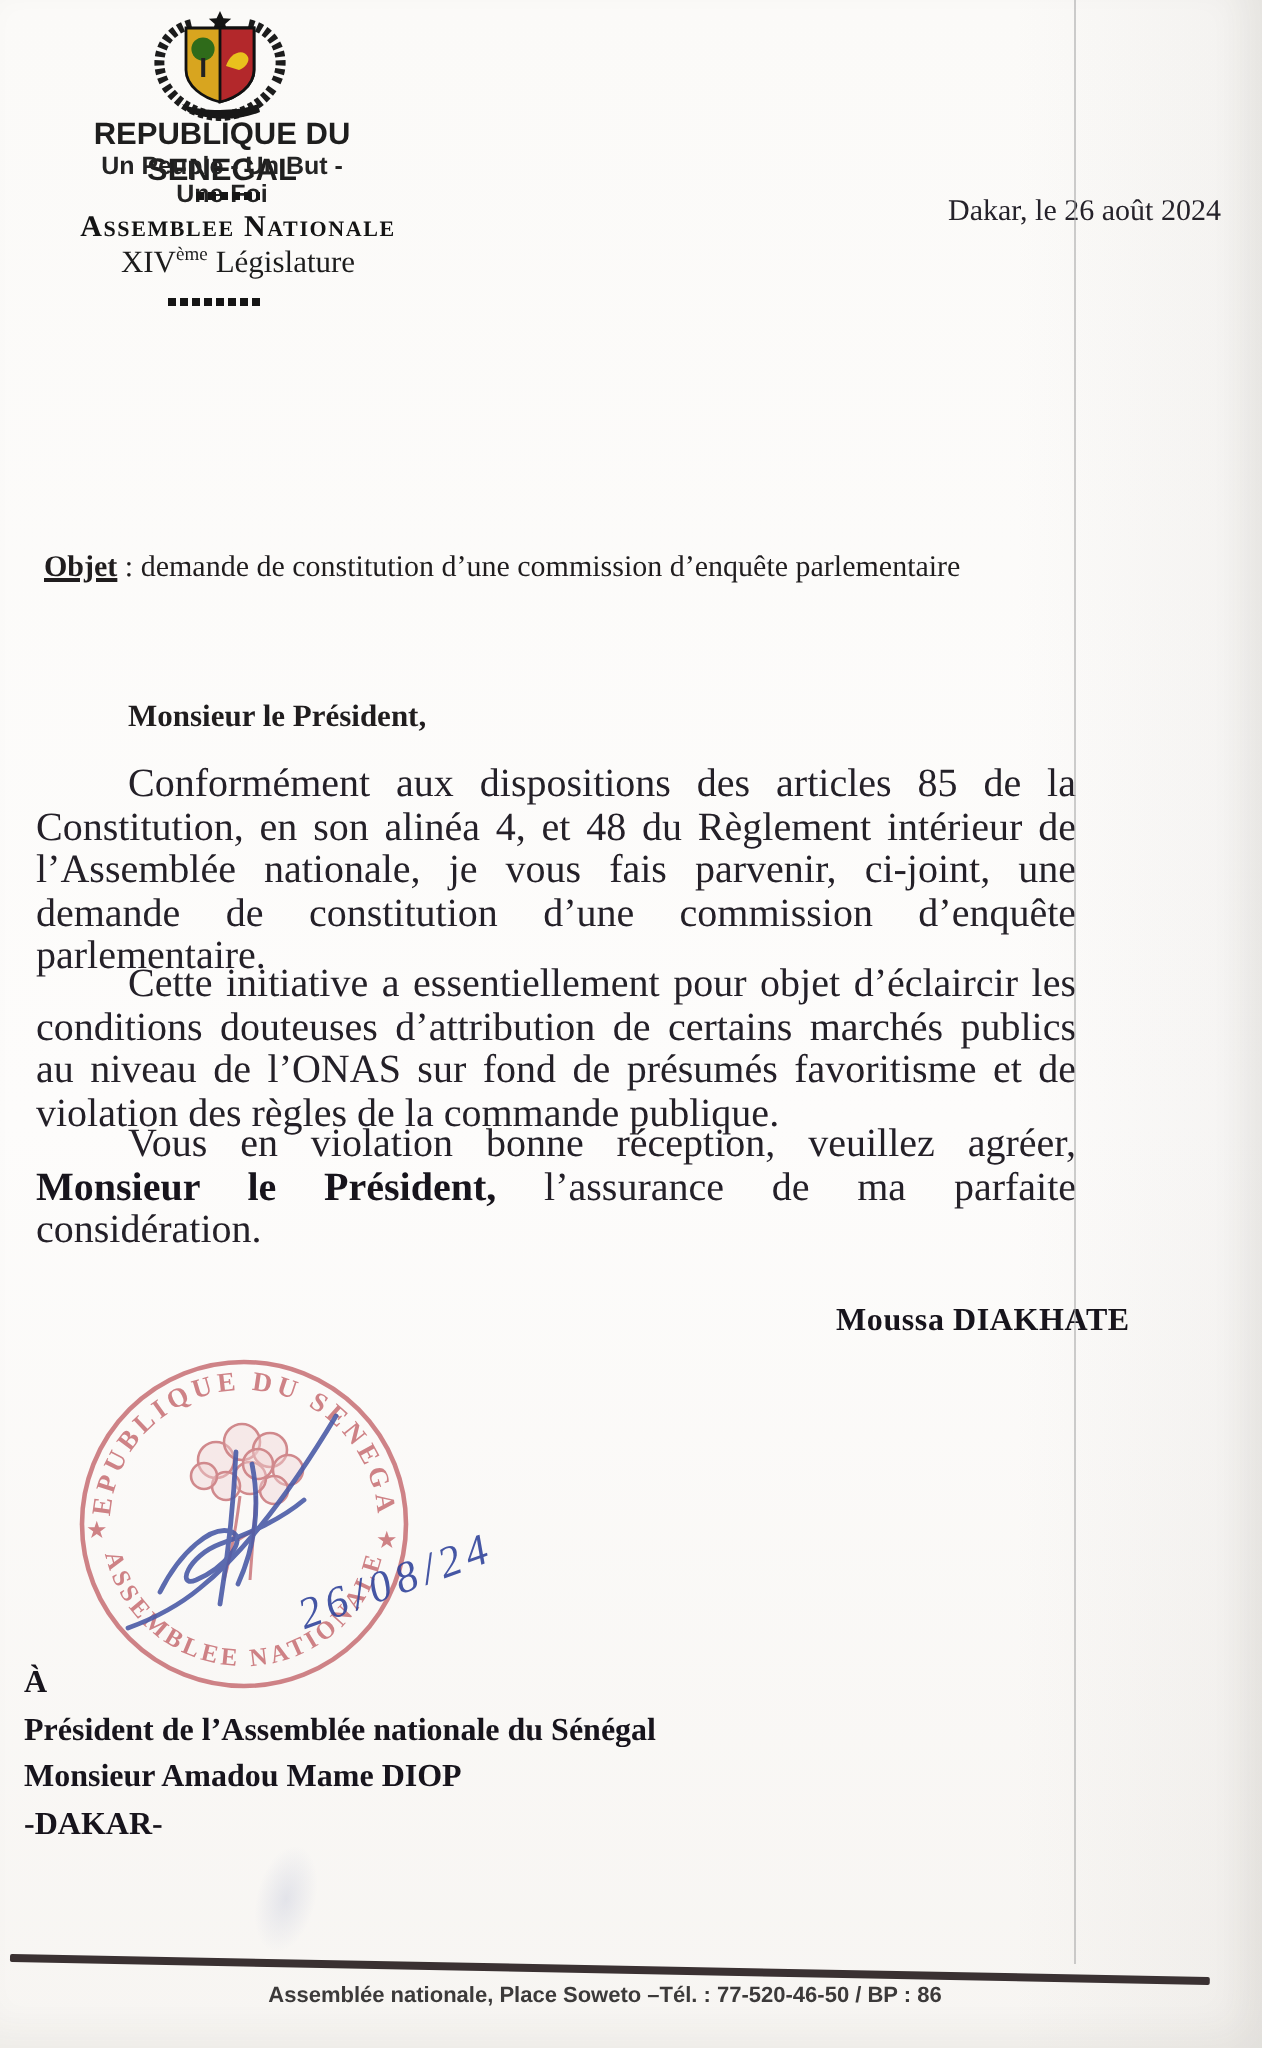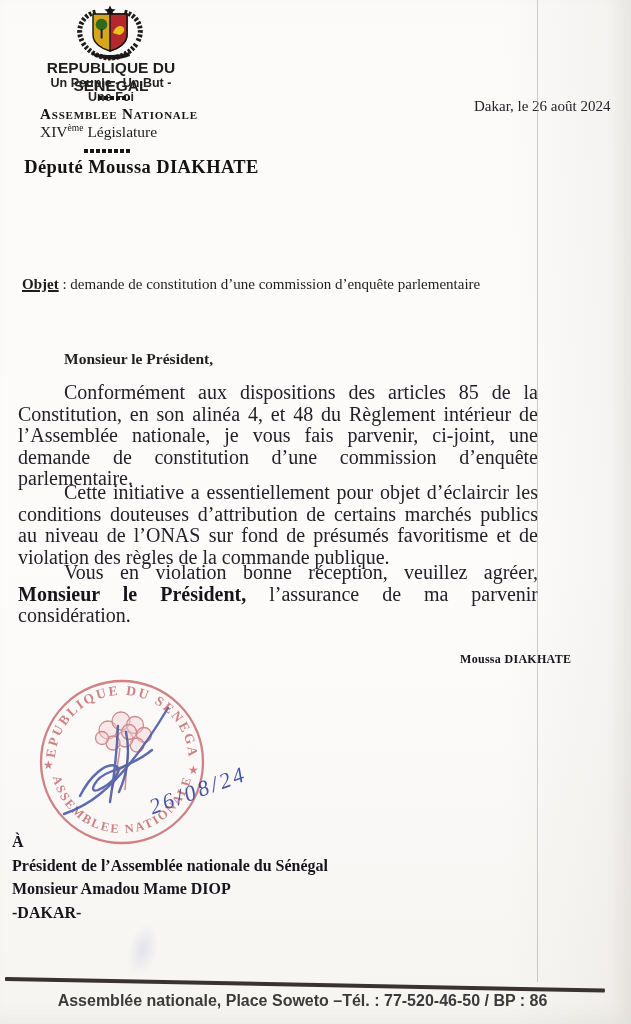--- a/index.html
+++ b/index.html
@@ -17,48 +17,48 @@
   .coa{left:62px; top:5px; width:96px; height:56px;}
   .republic{left:36px; top:59px; width:150px; text-align:center;
     font-family:"Liberation Sans", sans-serif; font-weight:bold; font-size:15.5px; color:#1e1e1e;}
   .motto{left:40px; top:76px; width:142px; text-align:center;
     font-family:"Liberation Sans", sans-serif; font-weight:bold; font-size:12.5px; color:#242424;}
   .dashsep{height:4px; background:repeating-linear-gradient(90deg,#151515 0 4px, transparent 4px 6px);}
   .sep1{left:98px; top:96px; width:32px;}
   .sep2{left:84px; top:149px; width:46px;}
   .assemblee{left:30px; top:106px; width:178px; text-align:center;
     font-weight:bold; font-variant:small-caps; font-size:15px; letter-spacing:0.8px; color:#141414;}
-  .legislature{left:40px; top:123px; width:158px; text-align:left; font-size:15.5px; color:#1c1c1c;}
+  .legislature{left:40px; top:123px; width:158px; text-align:center; font-size:15.5px; color:#1c1c1c;}
   .legislature sup{font-size:9.5px;}
   .deputy{left:24px; top:157px; width:235px; text-align:center;
     font-weight:bold; font-size:18.5px; letter-spacing:0.4px; color:#131313;}
   .dateline{left:474px; top:98px; font-size:15px; color:#25222a;text-align:center;}
   
   .subject{left:22px; top:276px; font-size:15px; width:520px;}
   .subject .lbl{font-weight:bold; text-decoration:underline; text-decoration-thickness:1.5px;}
   .salutation{left:64px; top:350px; font-weight:bold; font-size:15.5px;}
   .para{left:18px; width:520px; font-size:20px; line-height:21.5px; text-align:justify; text-indent:46px; color:#242028;}
   .p1{top:382px;} .p2{top:482px;} .p3{top:562px;}
   .para b{color:#17141c;}
-  .signame{left:460px; top:652px; font-weight:bold; font-size:12px; letter-spacing:0.3px; color:#17141c;}
+  .signame{left:418px; top:652px; font-weight:bold; font-size:16px; letter-spacing:0.3px; color:#17141c;}
   
   .stamp{left:30px; top:668px; width:200px; height:192px; opacity:0.88;}
   .hand-date{left:150px; top:795px; width:150px; font-size:22px; font-style:italic;
     letter-spacing:3px; color:#32459c; transform:rotate(-20deg); transform-origin:left center; opacity:0.9;}
   .smudge{left:128px; top:922px; width:30px; height:55px; border-radius:50%;
     background:radial-gradient(ellipse at center, rgba(70,90,160,0.12), rgba(70,90,160,0) 70%);
     transform:rotate(14deg);}
   
   .recipient{left:12px; top:830px; font-weight:bold; font-size:16px; line-height:23.5px; color:#17141c;}
   .recipient .city{text-decoration-thickness:2px;}
   
   .footer-line{left:5px; top:977px; width:600px; height:4px; background:#3a3132;
     transform:rotate(1.1deg); transform-origin:left center; border-radius:1px;}
   .footer-text{left:0; top:992px; width:605px; text-align:center;
-    font-family:"Liberation Sans", sans-serif; font-weight:bold; font-size:16px; color:#3c3a3a;}
+    font-family:"Liberation Sans", sans-serif; font-weight:bold; font-size:11px; color:#3c3a3a;}
   .fold-line{left:537px; top:0; width:1px; height:982px; background:rgba(165,165,165,0.55);}
 </style>
 </head>
 <body>
 
 <div class="page">
 
   <svg class="abs coa" viewBox="0 0 96 56">
     <path d="M48,0.5 l1.7,3.6 3.9,0.3 -3,2.6 1,3.8 -3.6,-2.1 -3.6,2.1 1,-3.8 -3,-2.6 3.9,-0.3 z" fill="#141414"></path>
     <path d="M20,36 C14,24 20,10 34,7" fill="none" stroke="#1c1c1c" stroke-width="5" stroke-dasharray="2.6 1.7"></path>
@@ -73,31 +73,30 @@
     </g>
     <path d="M29,47 C38,51 58,51 67,47 l1,4 c-11,4.5 -25,4.5 -36,0 z" fill="#181818"></path>
   </svg>
 
   <div class="abs republic">REPUBLIQUE DU SENEGAL</div>
   <div class="abs motto">Un Peuple - Un But - Une Foi</div>
   <div class="abs dashsep sep1"></div>
   <div class="abs assemblee">Assemblee Nationale</div>
   <div class="abs legislature"><span>XIV</span><sup>ème</sup><span style="margin-left:4px">Législature</span></div>
   <div class="abs dashsep sep2"></div>
-  <div class="abs deputy">Député Moussa DIAKHATE</div>
 
   <div class="abs dateline">Dakar, le 26 août 2024</div>
 
   <div class="abs subject"><span class="lbl">Objet</span><span> : </span><span>demande de constitution d’une commission d’enquête parlementaire</span></div>
 
   <div class="abs salutation">Monsieur le Président,</div>
 
   <div class="abs para p1">Conformément aux dispositions des articles 85 de la Constitution, en son alinéa 4, et 48 du Règlement intérieur de l’Assemblée nationale, je vous fais parvenir, ci-joint, une demande de constitution d’une commission d’enquête parlementaire.</div>
   <div class="abs para p2">Cette initiative a essentiellement pour objet d’éclaircir les conditions douteuses d’attribution de certains marchés publics au niveau de l’ONAS sur fond de présumés favoritisme et de violation des règles de la commande publique.</div>
-  <div class="abs para p3"><span>Vous en violation bonne réception, veuillez agréer, </span><b>Monsieur le Président,</b><span> l’assurance de ma parvenir considération.</span></div>
+  <div class="abs para p3"><span>Vous en violation bonne réception, veuillez agréer, </span><b>Monsieur le Président,</b><span> l’assurance de ma parfaite considération.</span></div>
 
   <div class="abs signame">Moussa DIAKHATE</div>
 
   <svg class="abs stamp" viewBox="0 0 200 192">
     <defs>
       <path id="arcTop" d="M 25,94 A 67,67 0 0 1 159,94" fill="none"></path>
       <path id="arcBot" d="M 21,94 A 71,71 0 0 0 163,94" fill="none"></path>
     </defs>
     <circle cx="92" cy="94" r="81" fill="none" stroke-width="2.3" opacity="0.85" stroke="#c05a60"></circle>
     <text font-family="Liberation Serif, serif" font-weight="bold" font-size="13.5" letter-spacing="2.2" opacity="0.85" fill="#c05a60">

